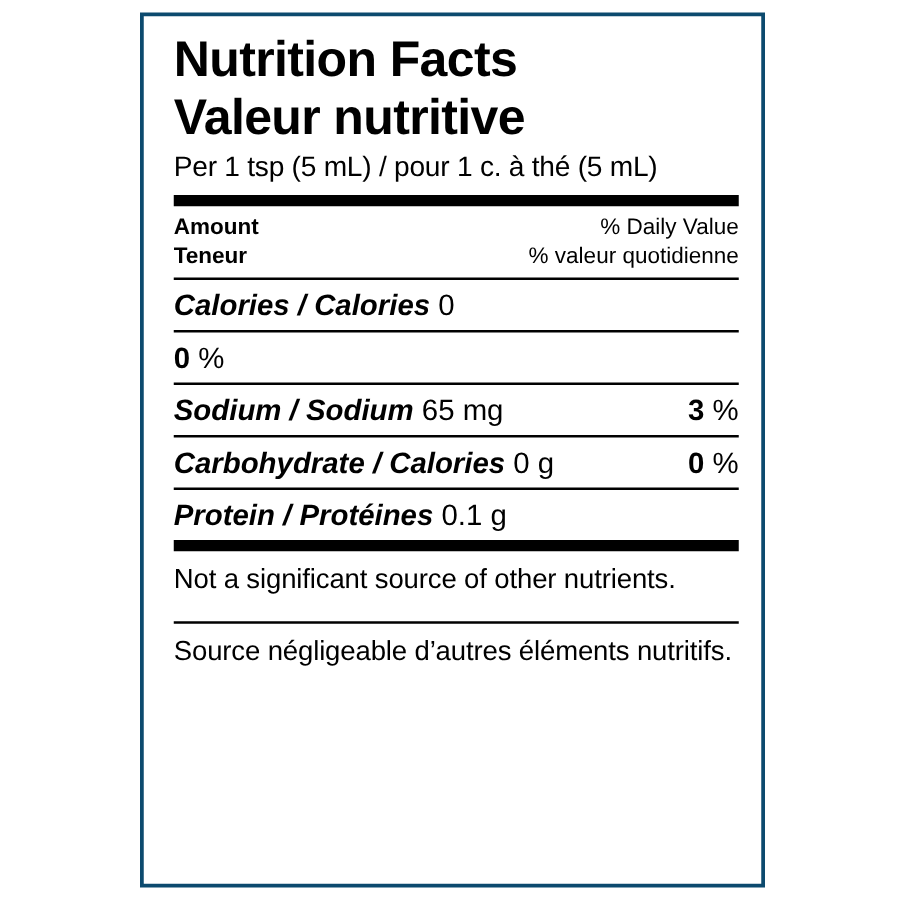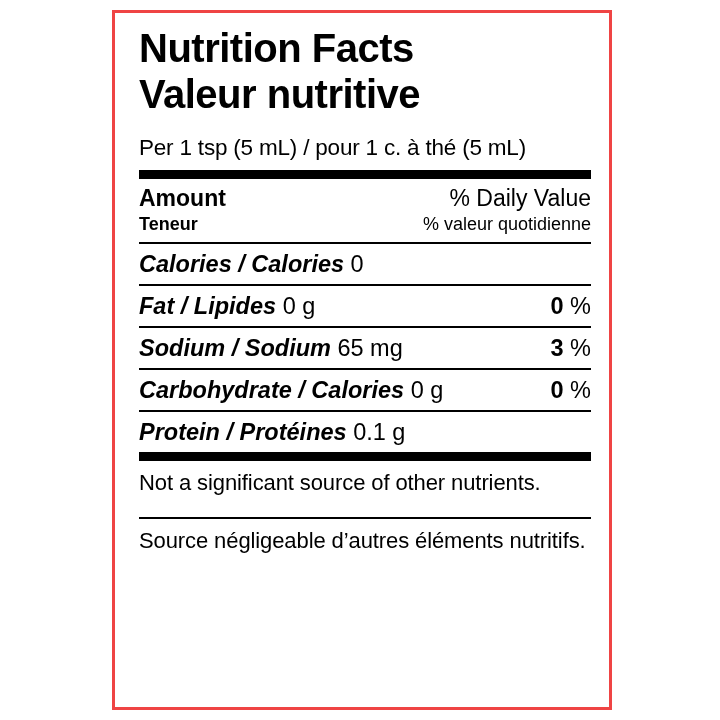--- a/index.html
+++ b/index.html
@@ -14,21 +14,21 @@
     color: #000000;
     overflow: hidden;
   }
 
   .panel {
     position: absolute;
     left: 112px;
     top: 10px;
     width: 500px;
     height: 700px;
-    border: 3px solid #ef4444;
+    border: 3px solid #0c4a6e;
     background: #ffffff;
     box-sizing: border-box;
   }
 
   .inner {
     position: absolute;
     left: 24px;
     top: 14px;
     right: 18px;
   }
@@ -45,41 +45,41 @@
     font-weight: bold;
     line-height: 1.06;
     letter-spacing: -0.5px;
     white-space: nowrap;
     margin-top: 4px;
   }
 
   .serving {
     font-size: 22.5px;
     line-height: 1.2;
-    margin-top: 18px;
+    margin-top: 4px;
     white-space: nowrap;
     letter-spacing: -0.2px;
   }
 
   .rule-thick {
     border-top: 9px solid #000000;
     margin-top: 9px;
   }
   .rule-thin {
     border-top: 2px solid #000000;
   }
   .rule-thick-bottom {
     border-top: 9px solid #000000;
   }
 
   .amount-row {
     display: flex;
     justify-content: space-between;
     align-items: baseline;
-    font-size: 23px;
+    font-size: 18px;
     font-weight: bold;
     padding-top: 6px;
     white-space: nowrap;
     text-align: center;
   }
   .amount-row .right {
     font-weight: normal;
   }
   .amount-row2 {
     display: flex;
@@ -155,21 +155,20 @@
     </div>
 
     <div class="rule-thin"></div>
     <div class="nutrient">
       <span><span class="name">Calories / Calories</span> <span class="value">0</span></span>
       <span><span class="dv"></span><span class="pct"></span></span>
     </div>
 
     <div class="rule-thin"></div>
     <div class="nutrient">
-      <span><span class="name">Fat / Lipides</span> <span class="value">0 g</span></span>
       <span><span class="dv">0</span> <span class="pct">%</span></span>
     </div>
 
     <div class="rule-thin"></div>
     <div class="nutrient">
       <span><span class="name">Sodium / Sodium</span> <span class="value">65 mg</span></span>
       <span><span class="dv">3</span> <span class="pct">%</span></span>
     </div>
 
     <div class="rule-thin"></div>

